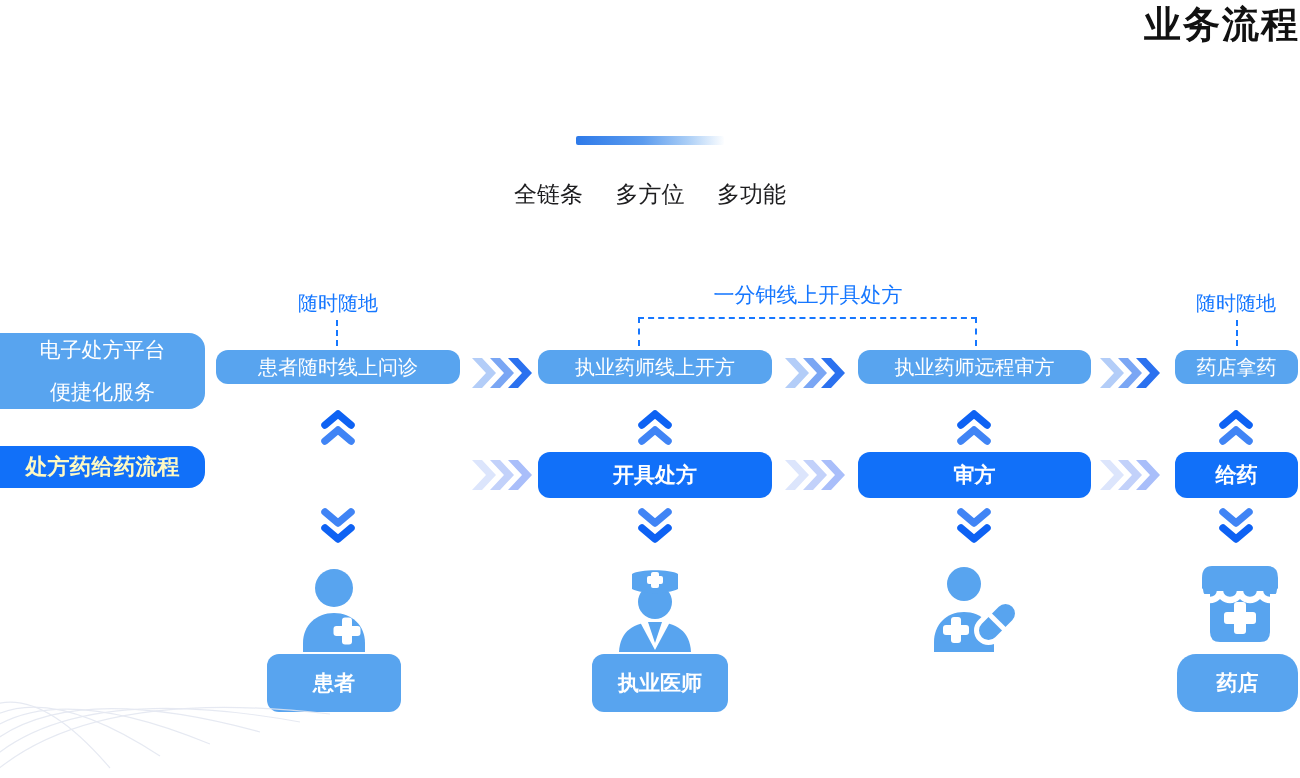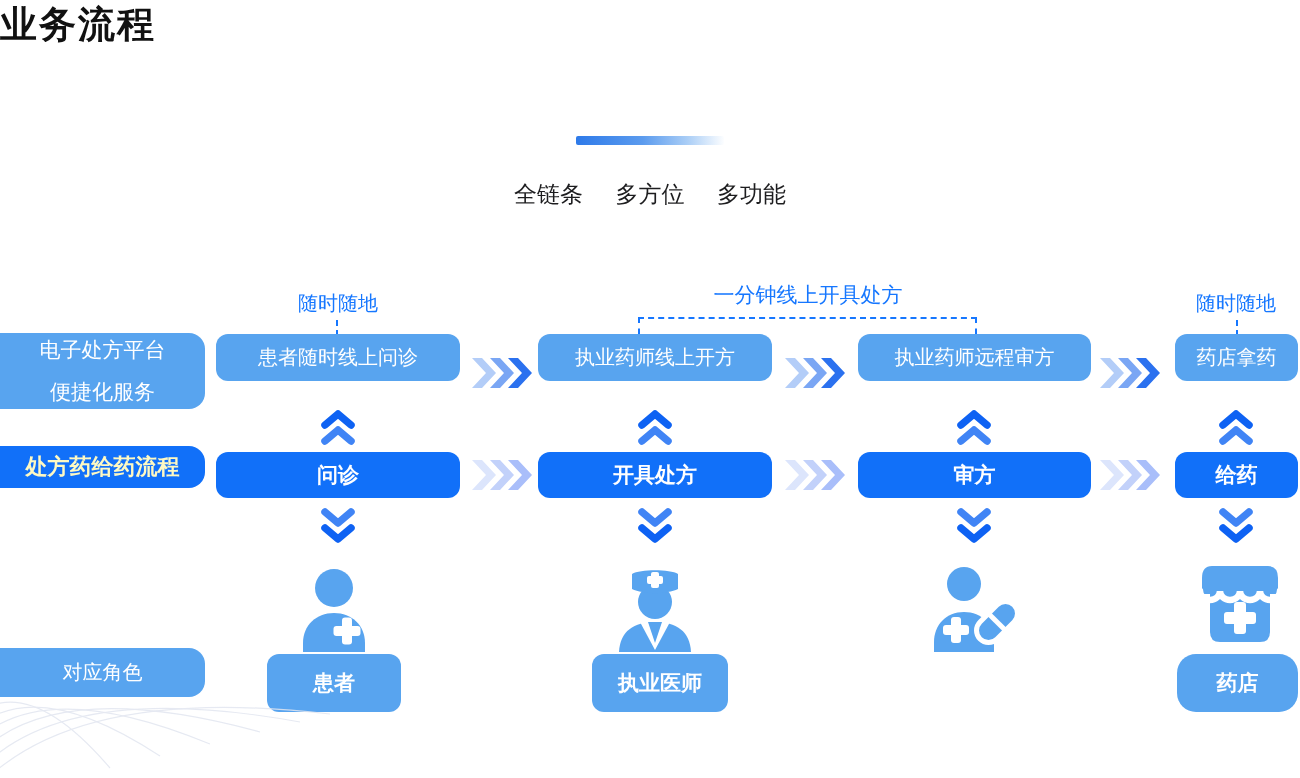--- a/index.html
+++ b/index.html
@@ -3,21 +3,21 @@
 <meta charset="utf-8">
 <style>
   * { margin:0; padding:0; box-sizing:border-box; }
   html,body { background:#fff; }
   .stage {
     position:relative; width:1300px; height:778px; overflow:hidden;
     background:#ffffff;
     font-family:"Liberation Sans","DejaVu Sans",sans-serif;
   }
   
-  .title-wrap { position:absolute; left:0; top:102; width:100%; text-align:left; z-index:2; }
+  .title-wrap { position:absolute; left:0; top:102; width:100%; text-align:right; z-index:2; }
   .title {
     position:relative; display:inline-block; font-size:37px; font-weight:800;
     color:#111; letter-spacing:2px; z-index:2;
   }
   .title-underline {
     position:absolute; left:576px; top:136px; width:148px; height:9px; z-index:1;
     background:linear-gradient(90deg,#2e7ae9 0%,#5b9bee 45%,#a9cdf6 75%,rgba(200,225,250,0.05) 100%);
     border-radius:2px;
   }
   .subtitle { position:absolute; left:0; top:179px; width:100%; text-align:center; }
@@ -43,21 +43,21 @@
   .side-label { border-radius:0 16px 16px 0; text-align:center; }
   .side-1 { left:0; top:333px; width:205px; height:76px; background:#58a4ef; color:#fff;
             font-size:21px; font-weight:500; line-height:1.45; display:flex; flex-direction:column;
             align-items:center; justify-content:center;gap:12px; }
   .side-2 { left:0; top:446px; width:205px; height:42px; background:#1170f9; color:#fef9c3;
             font-size:22px; font-weight:700; display:flex; align-items:center; justify-content:center; }
   .side-3 { left:0; top:648px; width:205px; height:49px; background:#58a4ef; color:#fff;
             font-size:20px; font-weight:500; display:flex; align-items:center; justify-content:center; }
   .side-1,.side-2,.side-3 { position:absolute; }
 
-  .r1 { top:334px; height:47px; }
+  .r1 { top:350px; height:34px; }
   .r2 { top:452px; height:46px; }
   .c1 { left:216px;  width:244px; }
   .c2 { left:538px;  width:234px; }
   .c3 { left:858px;  width:233px; }
   .c4 { left:1175px; width:123px; }
 
   
   .chev-group { position:absolute; width:62px; height:32px; }
   .cg1 { left:471px; } .cg2 { left:784px; } .cg3 { left:1099px; }
   .cg-r1 { top:357px; } .cg-r2 { top:459px; }
@@ -148,21 +148,20 @@
   <svg class="varrow va3 va-up" viewBox="0 0 34 36">
     <path class="stroke-strong" d="M4 15 L17 4 L30 15"></path>
     <path class="stroke-soft" d="M4 31 L17 20 L30 31"></path>
   </svg>
   <svg class="varrow va4 va-up" viewBox="0 0 34 36">
     <path class="stroke-strong" d="M4 15 L17 4 L30 15"></path>
     <path class="stroke-soft" d="M4 31 L17 20 L30 31"></path>
   </svg>
 
   <div class="side-2 side-label">处方药给药流程</div>
-  <div class="box box-bright r2 c1">问诊</div>
   <div class="box box-bright r2 c2">开具处方</div>
   <div class="box box-bright r2 c3">审方</div>
   <div class="box box-bright r2 c4">给药</div>
 
   <svg class="chev-group chev-pale cg1 cg-r2" viewBox="0 0 62 32">
     <path d="M1 1 L11 1 L25 16 L11 31 L1 31 L15 16 Z"></path>
     <path d="M19 1 L29 1 L43 16 L29 31 L19 31 L33 16 Z"></path>
     <path d="M37 1 L47 1 L61 16 L47 31 L37 31 L51 16 Z"></path>
   </svg>
   <svg class="chev-group chev-pale cg2 cg-r2" viewBox="0 0 62 32">
@@ -186,21 +185,20 @@
   </svg>
   <svg class="varrow va3 va-down" viewBox="0 0 34 36">
     <path class="stroke-soft" d="M4 5 L17 16 L30 5"></path>
     <path class="stroke-strong" d="M4 21 L17 32 L30 21"></path>
   </svg>
   <svg class="varrow va4 va-down" viewBox="0 0 34 36">
     <path class="stroke-soft" d="M4 5 L17 16 L30 5"></path>
     <path class="stroke-strong" d="M4 21 L17 32 L30 21"></path>
   </svg>
 
-  <div class="side-3 side-label">对应角色</div>
 
   <svg class="role-icon" style="left:294px; top:568px;" width="80" height="84" viewBox="0 0 80 84">
     <circle class="icon-fill" cx="40" cy="20" r="19"></circle>
     <path class="icon-fill" d="M9 84 L9 75 C9 57.5 22 45 40 45 C58 45 71 57.5 71 75 L71 84 Z"></path>
     <rect x="39.5" y="58" width="27" height="10" rx="3" fill="#fff"></rect>
     <rect x="48" y="49.5" width="10" height="27" rx="3" fill="#fff"></rect>
   </svg>
 
   <svg class="role-icon" style="left:607px; top:566px;" width="96" height="86" viewBox="0 0 96 86">
     <circle class="icon-fill" cx="48" cy="36" r="17"></circle>

